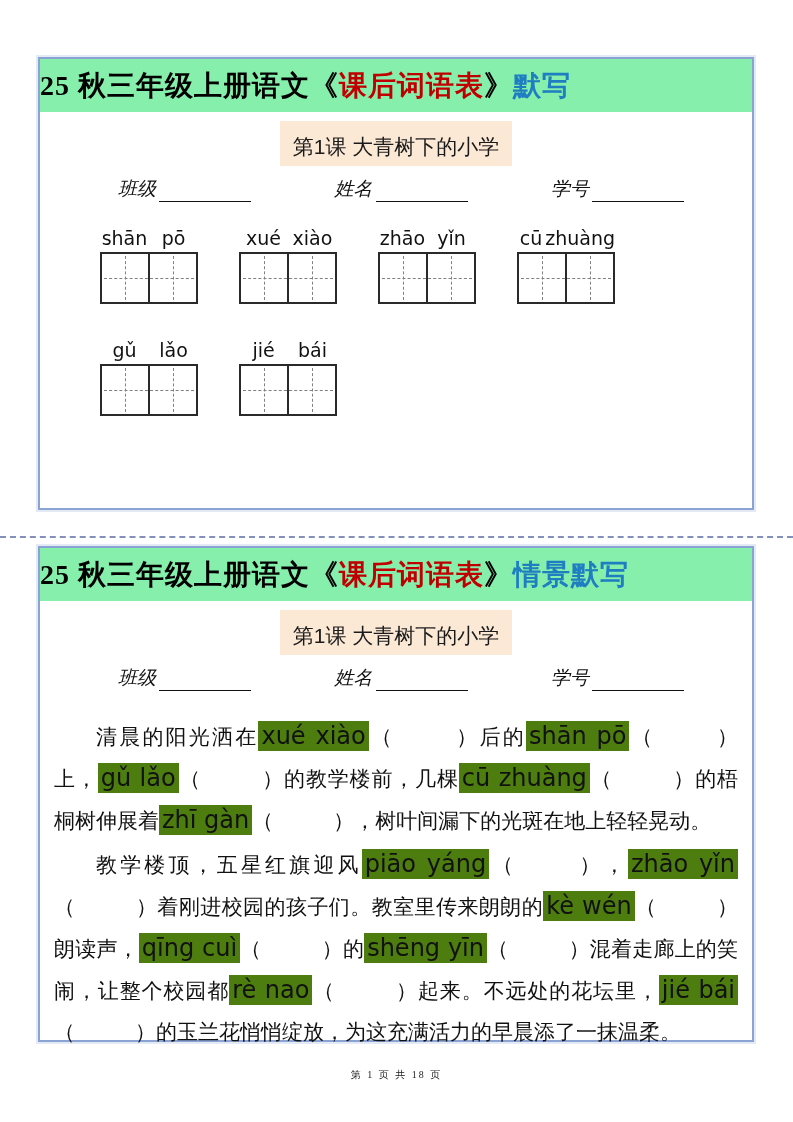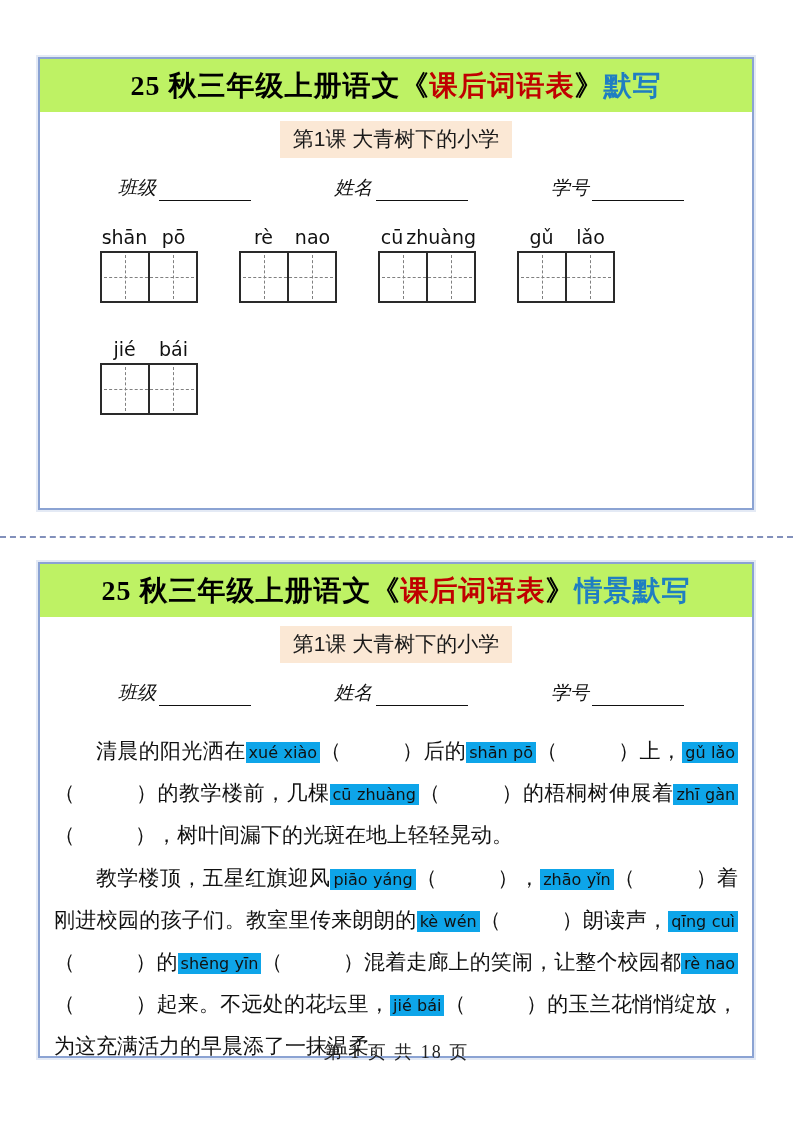--- a/index.html
+++ b/index.html
@@ -7,41 +7,41 @@
     position:relative; width:793px; height:1122px; margin:0 auto;
     background:#ffffff; overflow:hidden;
     font-family:"Liberation Serif", serif; color:#111;
   }
   .panel {
     position:absolute; left:38px; width:716px; box-sizing:border-box;
     border:2px solid #8BA3D3; box-shadow:0 0 0 2px #E4EAF5;
     background:#ffffff;
   }
   .panel-top { top:57px;  height:453px; }
-  .panel-bottom { top:562px; height:496px; }
+  .panel-bottom { top:546px; height:496px; }
 
   .title-bar {
-    background:#bef264; text-align:center;
+    background:#86efac; 
     padding:8px 0 7px;
     font-family:"Liberation Serif", serif; font-weight:bold;
     font-size:28px; letter-spacing:1px; color:#000;
   }
   .t-red  { color:#C00000; }
   .t-blue { color:#1F7EC2; }
 
   .lesson {
     width:max-content; margin:9px auto 0;
-    background:#FBE8D5; padding:4px 13px 5px;
+    background:#FBE8D5; padding:12px 13px 5px;
     font-family:"Liberation Sans", sans-serif;
     font-size:21px; font-weight:500; color:#1a1a1a;
   }
 
   .fields {
     display:flex; justify-content:space-between;
-    margin-top:17px; padding:0 68px 0 78px;
+    margin-top:10px; padding:0 68px 0 78px;
     font-family:"Liberation Serif", serif; font-style:italic;
     font-size:19px; color:#111;gap:36px;
   }
   .f-line {
     display:inline-block; width:92px; height:19px;
     border-bottom:1.5px solid #111; margin-left:3px; vertical-align:bottom;
   }
 
   .words {
     display:flex; flex-wrap:wrap;
@@ -66,34 +66,34 @@
 
   .passage {
     margin:25px 14px 0;
     font-family:"Liberation Serif", serif;
     font-size:21px; line-height:41px; color:#111;
     text-align:justify;
   }
   .para { margin:0; text-indent:42px; }
   .para + .para { margin-top:2px; }
   .pinyin-hl {
-    font-family:"DejaVu Sans", sans-serif; font-size:16px;
-    background:#0ea5e9; padding:1px 3px;
+    font-family:"DejaVu Sans", sans-serif; font-size:24px;
+    background:#4d7c0f; padding:1px 3px;
   }
   .blank { white-space:nowrap; }
   .gap { display:inline-block; width:60px; }
 
   .cut-line {
     position:absolute; top:536px; left:0; width:793px; height:0;
     border-top:2px dashed #8290BB;
   }
   .footer {
-    position:absolute; top:1040px; left:0; width:793px;
+    position:absolute; top:1068px; left:0; width:793px;
     text-align:center; font-family:"Liberation Serif", serif;
-    font-size:18px; letter-spacing:2px; color:#222;
+    font-size:10px; letter-spacing:2px; color:#222;
   }
 </style>
 </head>
 <body>
 
 <div class="page">
 
   <section class="panel panel-top">
     <header class="title-bar">
       <span>25 秋三年级上册语文</span><span>《</span><span class="t-red">课后词语表</span><span>》</span><span class="t-blue">默写</span>
@@ -123,40 +123,55 @@
       <div class="cell c1">
               <i class="vdash"></i>
             </div>
       <div class="cell c2">
               <i class="vdash"></i>
             </div>
       <i class="hdash"></i>
     </div>
   </div>
 
-
-
-
-
-
-  <div class="word">
-    <div class="py-row">
-      <span class="py s1">rè</span>
-      <span class="py s2">nao</span>
-    </div>
-    <div class="grid">
-      <div class="cell c1">
-              <i class="vdash"></i>
-            </div>
-      <div class="cell c2">
-              <i class="vdash"></i>
-            </div>
-      <i class="hdash"></i>
-    </div>
-  </div>
+  <div class="word">
+    <div class="py-row">
+      <span class="py s1">xué</span>
+      <span class="py s2">xiào</span>
+    </div>
+    <div class="grid">
+      <div class="cell c1">
+              <i class="vdash"></i>
+            </div>
+      <div class="cell c2">
+              <i class="vdash"></i>
+            </div>
+      <i class="hdash"></i>
+    </div>
+  </div>
+
+
+
+
+  <div class="word">
+    <div class="py-row">
+      <span class="py s1">zhāo</span>
+      <span class="py s2">yǐn</span>
+    </div>
+    <div class="grid">
+      <div class="cell c1">
+              <i class="vdash"></i>
+            </div>
+      <div class="cell c2">
+              <i class="vdash"></i>
+            </div>
+      <i class="hdash"></i>
+    </div>
+  </div>
+
 
   <div class="word">
     <div class="py-row">
       <span class="py s1">cū</span>
       <span class="py s2">zhuàng</span>
     </div>
     <div class="grid">
       <div class="cell c1">
               <i class="vdash"></i>
             </div>

